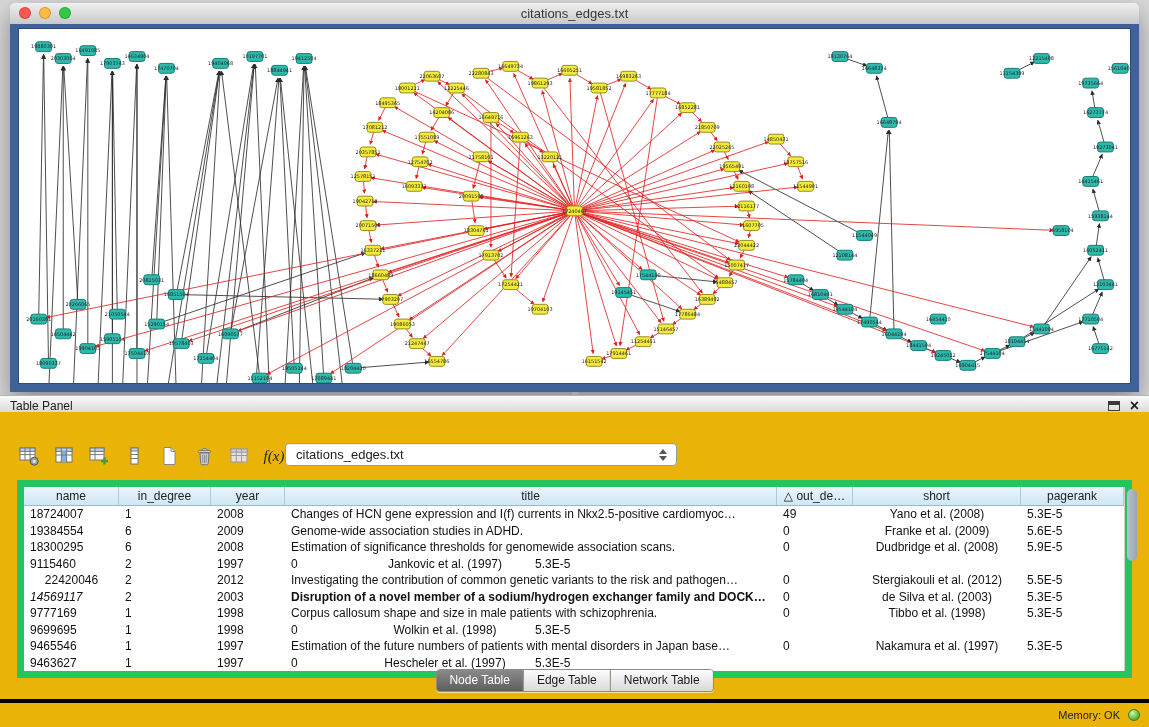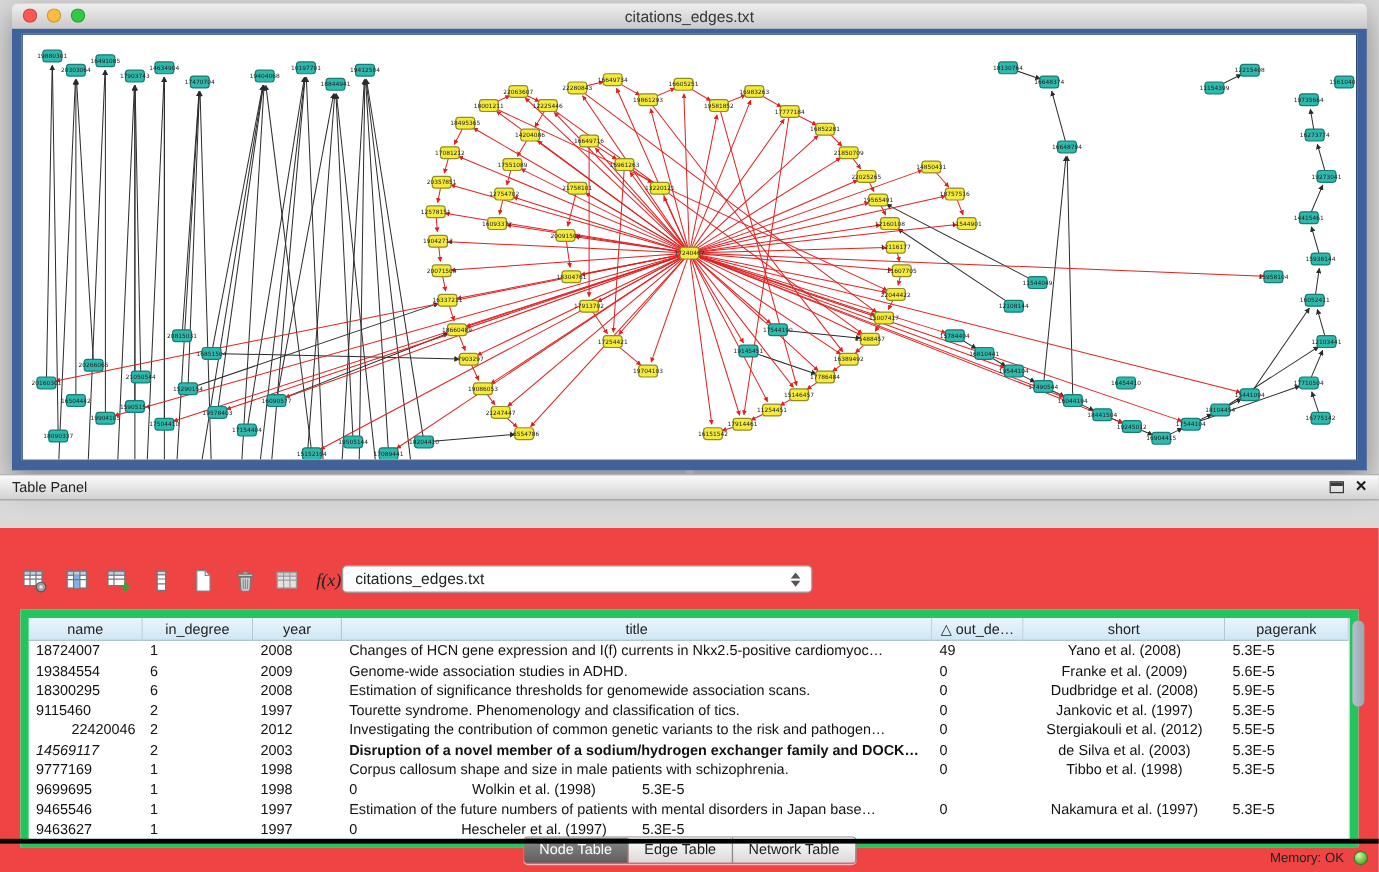--- a/index.html
+++ b/index.html
@@ -24,21 +24,21 @@
 
   
   #panel-header{position:absolute;top:395px;left:0;width:100%;height:22px;box-sizing:border-box;
     background:linear-gradient(#fbfbfb,#d2d2d2);border-top:1px solid #b2b2b2;border-bottom:1px solid #9d9d9d;
     display:flex;align-items:center;font-size:12px;}
   #panel-header .ph-title{margin-left:10px;color:#222;}
   #panel-header .ph-icons{margin-left:auto;margin-right:10px;display:flex;align-items:center;gap:10px;}
   .float-glyph{width:12px;height:10px;border:1.5px solid #3a3a3a;box-sizing:border-box;position:relative;}
   .float-glyph::after{content:"";position:absolute;left:0;top:0;right:0;height:3px;background:#3a3a3a;}
   .close-glyph{font-size:16px;font-weight:bold;line-height:12px;color:#1e1e1e;cursor:default;}
-  #panel-body{position:absolute;top:440px;left:0;width:100%;bottom:0;background:#ef4444;}
+  #panel-body{position:absolute;top:412px;left:0;width:100%;bottom:0;background:#eab308;}
 
   
   #toolbar{position:absolute;top:29px;left:16px;height:30px;display:flex;align-items:center;gap:9px;}
   .tbtn{width:26px;height:26px;display:flex;align-items:center;justify-content:center;}
   .fx{font-family:"Liberation Serif",serif;font-style:italic;font-size:15px;color:#222;}
   #dropdown{position:absolute;top:31px;left:285px;width:392px;height:23px;background:#fff;
     border:1px solid #9c9c9c;border-radius:4px;box-sizing:border-box;display:flex;align-items:center;
     font-size:13px;box-shadow:inset 0 1px 1px rgba(0,0,0,.06);}
   #dropdown .dd-text{padding-left:10px;flex:1;}
   .dd-arrows{width:18px;display:flex;flex-direction:column;align-items:center;gap:2px;margin-right:4px;}
@@ -887,27 +887,26 @@
               <div class="tcell" style="width: 74px; text-align: left;">2008</div>
               <div class="tcell" style="width: 492px; text-align: left;">Estimation of significance thresholds for genomewide association scans.</div>
               <div class="tcell" style="width: 76px; text-align: left;">0</div>
               <div class="tcell" style="width: 168px; text-align: center;">Dudbridge et al. (2008)</div>
               <div class="tcell" style="width: 103px; text-align: left;">5.9E-5</div>
             </div>
             <div class="trow">
               <div class="tcell" style="width: 95px; text-align: left;">9115460</div>
               <div class="tcell" style="width: 92px; text-align: left;">2</div>
               <div class="tcell" style="width: 74px; text-align: left;">1997</div>
-              <div class="tcell" style="width: 492px; text-align: left;">Tourette syndrome. Phenomenology and classification of tics.</div>
               <div class="tcell" style="width: 76px; text-align: left;">0</div>
               <div class="tcell" style="width: 168px; text-align: center;">Jankovic et al. (1997)</div>
               <div class="tcell" style="width: 103px; text-align: left;">5.3E-5</div>
             </div>
             <div class="trow">
-              <div class="tcell" style="width: 95px; text-align: right;">22420046</div>
+              <div class="tcell" style="width: 95px; text-align: center;">22420046</div>
               <div class="tcell" style="width: 92px; text-align: left;">2</div>
               <div class="tcell" style="width: 74px; text-align: left;">2012</div>
               <div class="tcell" style="width: 492px; text-align: left;">Investigating the contribution of common genetic variants to the risk and pathogen…</div>
               <div class="tcell" style="width: 76px; text-align: left;">0</div>
               <div class="tcell" style="width: 168px; text-align: center;">Stergiakouli et al. (2012)</div>
               <div class="tcell" style="width: 103px; text-align: left;">5.5E-5</div>
             </div>
             <div class="trow">
               <div class="tcell" style="width: 95px; text-align: left; font-style: italic;">14569117</div>
               <div class="tcell" style="width: 92px; text-align: left;">2</div>

